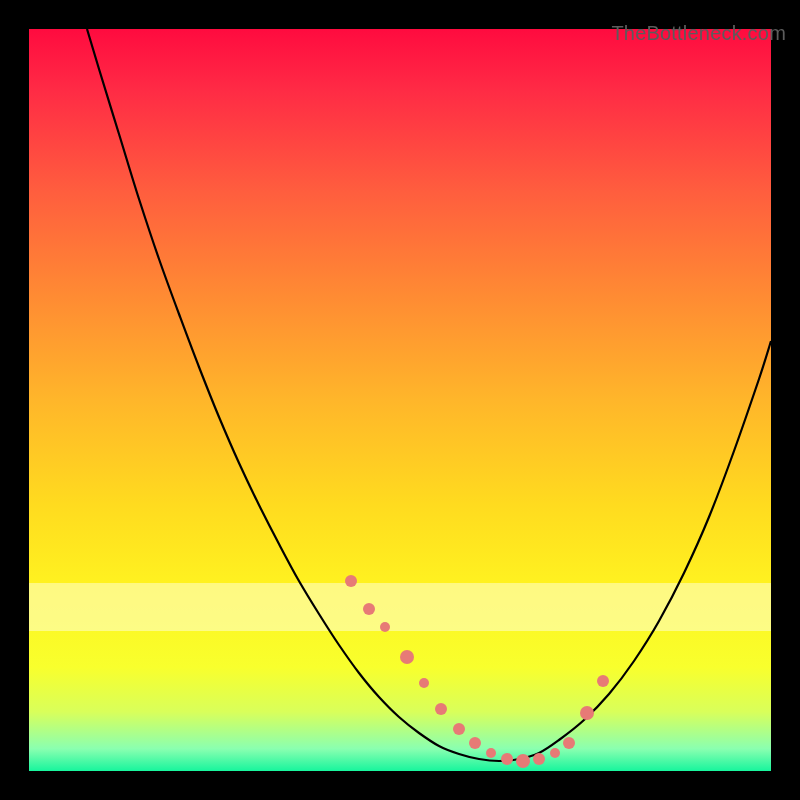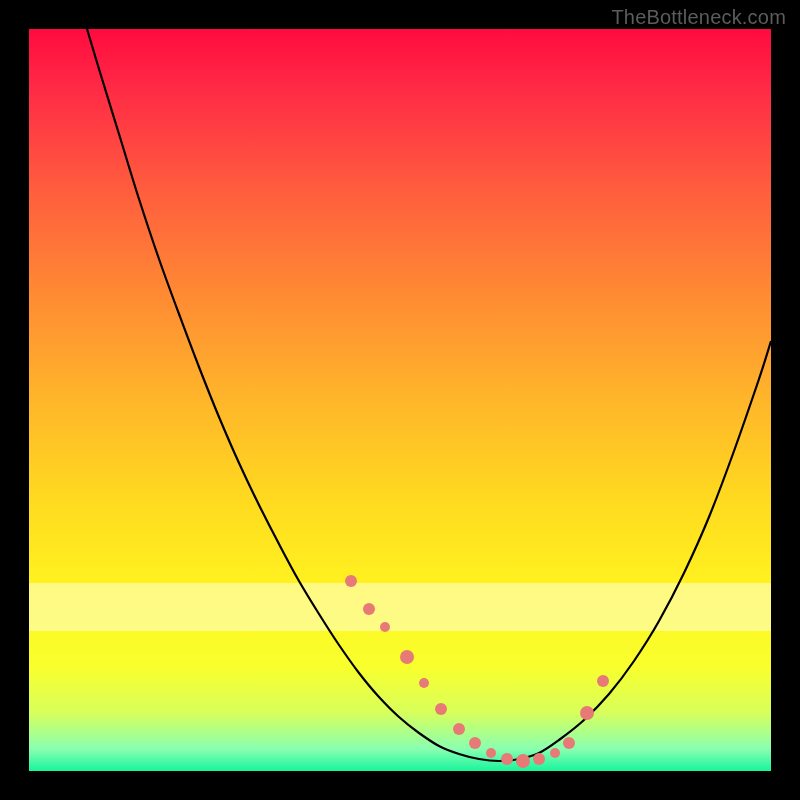--- a/index.html
+++ b/index.html
@@ -51,21 +51,21 @@
     opacity: 0.6;
   }
   svg.curve {
     position: absolute;
     inset: 0;
     width: 742px;
     height: 742px;
   }
   .watermark {
     position: absolute;
-    top: 6px;
+    top: 22px;
     right: 14px;
     font: 20px Arial, Helvetica, sans-serif;
     color: #5c5c5c;
     letter-spacing: 0.2px;
     user-select: none;
   }
 </style>
 </head>
 <body>
 <div class="stage">

